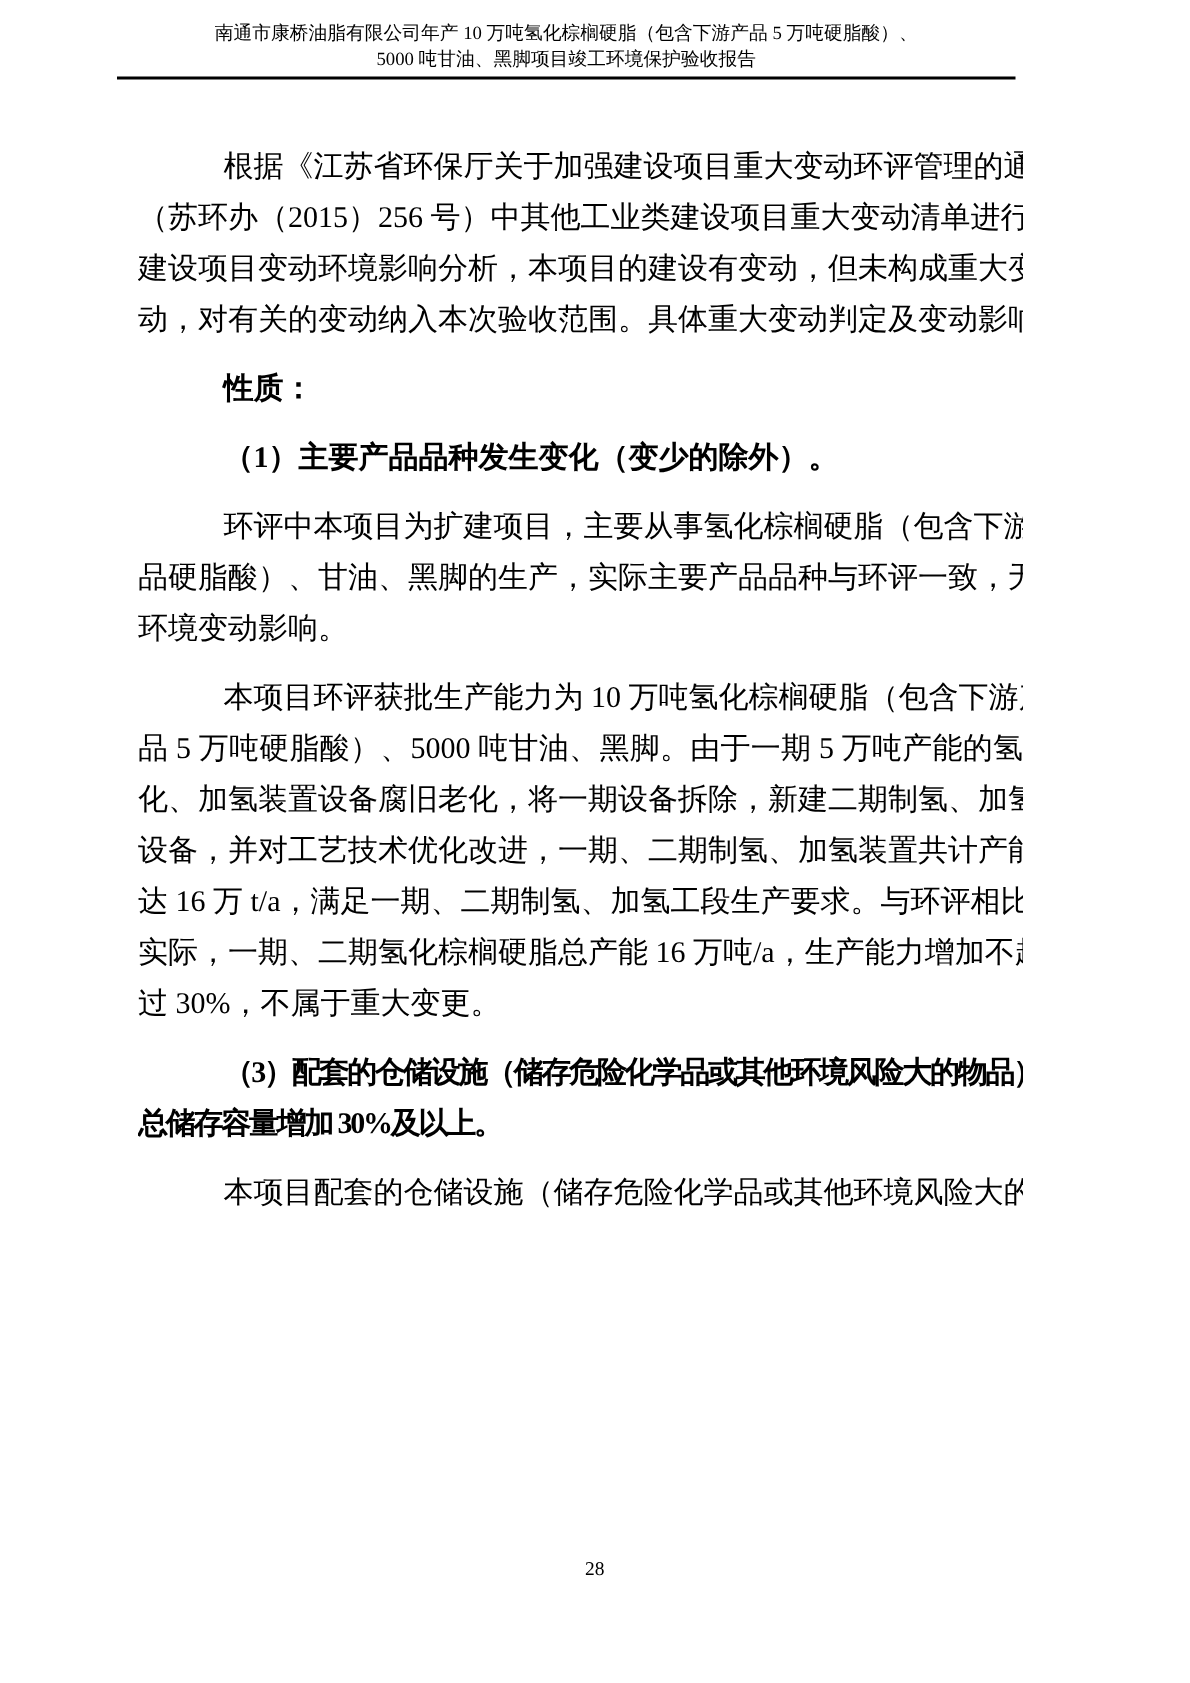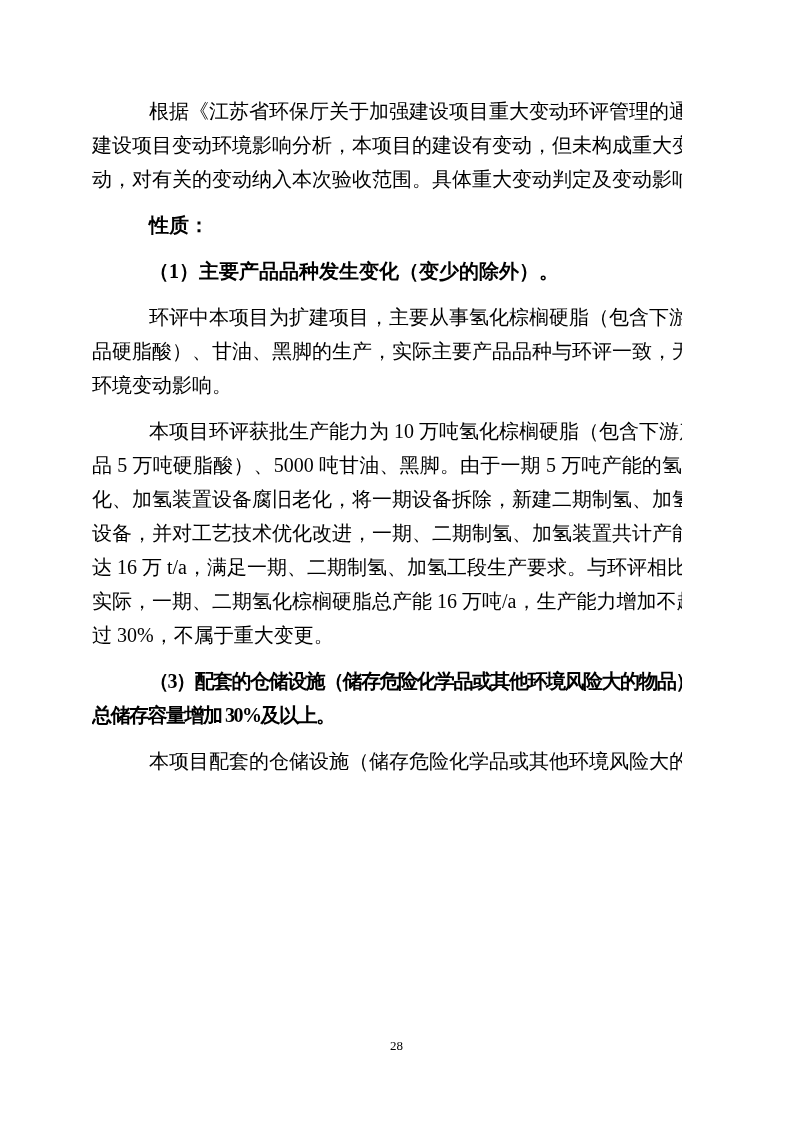--- a/index.html
+++ b/index.html
@@ -54,24 +54,29 @@
     left:0;top:1038px;width:793px;
     text-align:center;
     font-size:13px;
     line-height:16px;
   }
 </style>
 </head>
 <body>
 
 <div class="page">
+  <div class="header">
+    <div class="hline">南通市康桥油脂有限公司年产 10 万吨氢化棕榈硬脂（包含下游产品 5 万吨硬脂酸）、</div>
+    <div class="hline">5000 吨甘油、黑脚项目竣工环境保护验收报告</div>
+  </div>
 
   <div class="content" id="content">
       <div class="block para">
         <div class="line indent just">根据《江苏省环保厅关于加强建设项目重大变动环评管理的通知》</div>
+        <div class="line just">（苏环办（2015）256 号）中其他工业类建设项目重大变动清单进行</div>
         <div class="line just">建设项目变动环境影响分析，本项目的建设有变动，但未构成重大变</div>
         <div class="line just">动，对有关的变动纳入本次验收范围。具体重大变动判定及变动影响</div>
       </div>
       <div class="block sub">
         <div class="line indent">性质：</div>
       </div>
       <div class="block sub">
         <div class="line indent">（1）主要产品品种发生变化（变少的除外）。</div>
       </div>
       <div class="block para">

